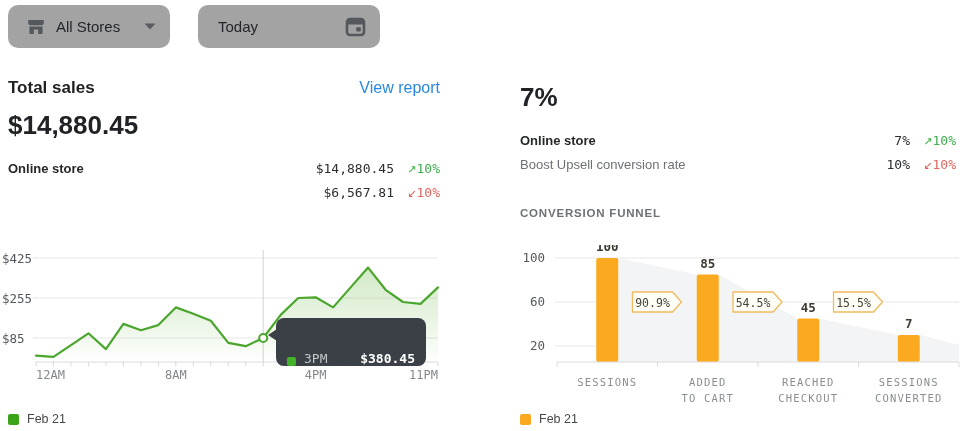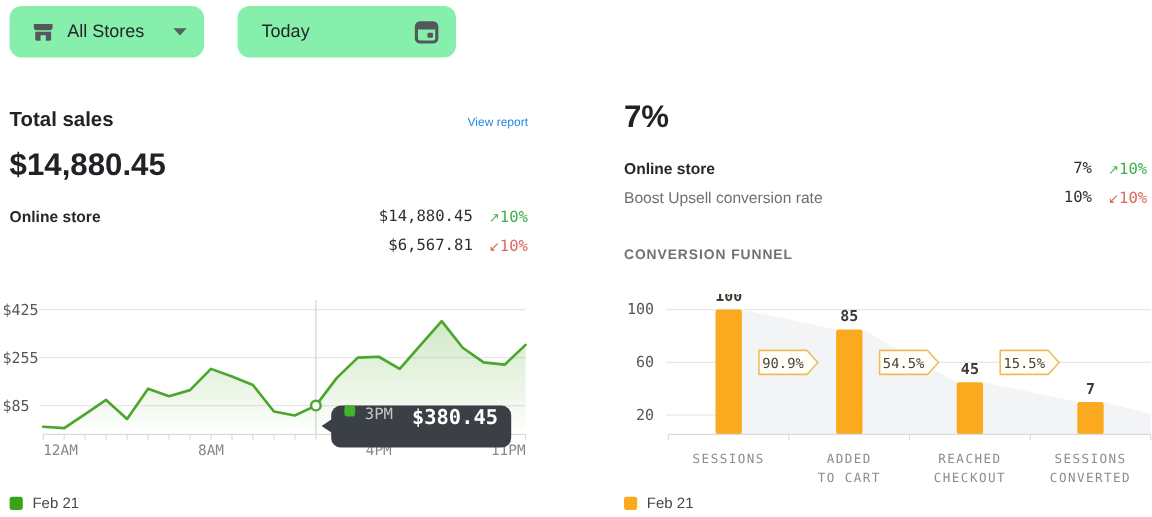--- a/index.html
+++ b/index.html
@@ -1,64 +1,64 @@
 <!DOCTYPE html>
 <html><head>
 <meta charset="utf-8">
 <style>
   * { margin:0; padding:0; box-sizing:border-box; }
   html,body { width:960px; height:431px; background:#ffffff; overflow:hidden;
               font-family:"Liberation Sans", sans-serif; color:#212427; }
   .mono { font-family:"DejaVu Sans Mono", monospace; }
 
   
-  .topbar-btn { position:absolute; top:5px; height:43px; background:#86efac;
+  .topbar-btn { position:absolute; top:5px; height:43px; background:#a3a3a3;
                 border-radius:10px; display:flex; align-items:center; cursor:pointer; }
   #store-btn { left:8px; width:162px; padding:0 14px 0 18px; }
   #date-btn  { left:198px; width:182px; padding:0 13px 0 20px;align-items:center; }
   .topbar-label { font-size:15px; color:#24262a; }
   #store-btn .topbar-label { margin-left:10px; }
   .btn-right-icon { margin-left:auto; display:flex; align-items:center; }
 
   
   .panel { position:absolute; top:70px; }
-  #panel-left  { left:8px;   width:432px;margin-top:12px; }
+  #panel-left  { left:8px;   width:432px; }
   #panel-right { left:520px; width:436px; }
   .panel-header { margin-top:8px; display:flex; align-items:baseline; }
   .panel-title { font-size:17px; font-weight:700; color:#202225; }
-  .view-report { margin-left:auto; font-size:10px; color:#2789e0; text-decoration:none; cursor:pointer; }
+  .view-report { margin-left:auto; font-size:16px; color:#2789e0; text-decoration:none; cursor:pointer; }
   .big-value { margin-top:12px; font-size:26px; font-weight:700; color:#202225; }
   .metric-rows { margin-top:20px; }
   .metric-row { display:flex; align-items:flex-start; height:24px; font-size:13px; }
   .metric-label-bold { font-weight:700; color:#26282a; }
   .metric-label-gray { color:#6d7175; }
   .metric-value { margin-left:auto; font-size:13px; color:#2b2e31; }
   .metric-delta { width:46px; text-align:right; font-size:13px; white-space:nowrap; }
   .metric-delta .arrow { font-family:"DejaVu Sans", sans-serif; font-size:11px; }
   .delta-up   { color:#3fae4f; }
   .delta-up .arrow { color:#45b34a; }
   .delta-down { color:#e0685e; }
   .delta-down .arrow { color:#dd5f55; }
   .section-title { margin-top:26px; font-size:11.5px; font-weight:700; color:#6d7175;
                    letter-spacing:.8px; }
 
   
   #sales-chart  { position:absolute; left:0;   top:248px; }
   #funnel-chart { position:absolute; left:505px; top:245px; }
 
   
-  #sales-tooltip { position:absolute; left:276px; top:318px; width:150px; height:35px;
-                   background:#3a4045; border-radius:8px; display:flex; align-items:flex-start;
-                   padding:0 11px; z-index:5;margin-top:20px; }
+  #sales-tooltip { position:absolute; left:276px; top:318px; width:150px; height:48px;
+                   background:#3a4045; border-radius:8px; display:flex; align-items:flex-end;
+                   padding:0 11px; z-index:5; }
   #sales-tooltip::before { content:""; position:absolute; left:-8px; top:11px; width:0; height:0;
                    border-top:6px solid transparent; border-bottom:6px solid transparent;
                    border-right:9px solid #3a4045; }
   .tt-swatch { width:9px; height:9px; border-radius:2px; background:#43b42a; }
   .tt-time { margin-left:8px; font-size:13px; color:#c3c6c8; }
-  .tt-value { margin-left:auto; font-size:17px; font-weight:700; color:#ffffff; }
+  .tt-value { margin-left:auto; font-size:13px; font-weight:700; color:#ffffff; }
 
   
   .legend { position:absolute; top:412px; display:flex; align-items:center; }
   #legend-left  { left:8px; }
   #legend-right { left:520px; }
   .legend-swatch { width:11px; height:11px; border-radius:2px; }
   .legend-swatch.green  { background:#3ba317; }
   .legend-swatch.orange { background:#fba91e; }
   .legend-text { margin-left:8px; font-size:12.5px; color:#44474a; }
 

